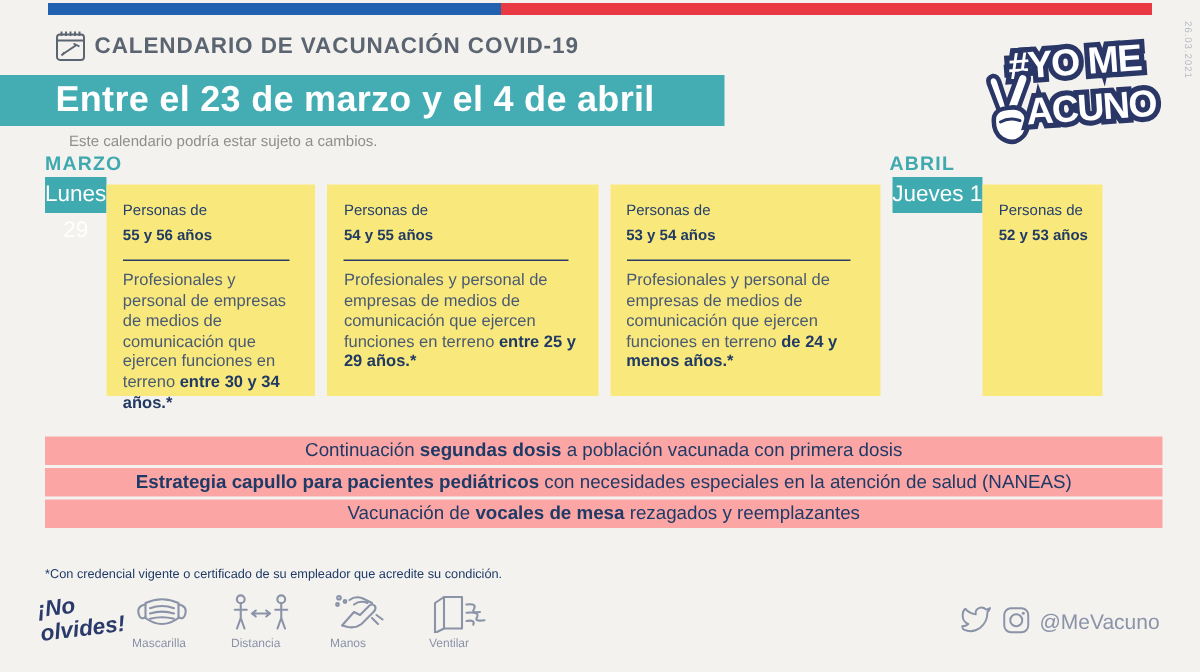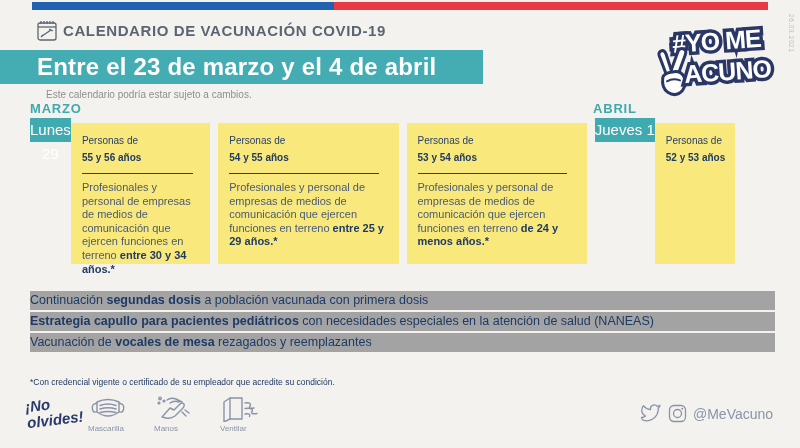--- a/index.html
+++ b/index.html
@@ -58,22 +58,22 @@
   }
   .card-title { font-size:10px; line-height:17px; color:#27406b; }
   .card-title b { color:#203a63; }
   .divider { border:none; border-top:1.6px solid #2b3c64; width:94%; margin:7px 0 7px 0; }
   .card-body { font-size:11px; line-height:13.6px; color:#4a5a72; }
   .card-body b { color:#203a63; }
 
   
   .notices { left:30px; top:291px; width:745px; }
   .notice {
-    background:#a3a3a3; height:19px; line-height:19px; margin-bottom:2px;
-    text-align:left; font-size:12.5px; color:#1e3a66;
+    background:#fca5a5; height:19px; line-height:19px; margin-bottom:2px;
+    text-align:center; font-size:12.5px; color:#1e3a66;
   }
   .notice b { font-weight:700; }
 
   .footnote { left:30px; top:377px; font-size:8.5px; color:#1e3a66; }
 
   
   .no-olvides {
     left:26px; top:396px; transform:rotate(-7deg);
     font-size:15px; font-weight:700; font-style:italic; color:#2a3a6b;
     line-height:16px;
@@ -215,20 +215,32 @@
         <path d="M12 10.5 Q20 7.5 28 10.5"></path>
         <path d="M12 14 Q20 11.5 28 14"></path>
         <path d="M12 17.5 Q20 15.5 28 17.5"></path>
         <path d="M9 8 Q3 9 4.5 14.5 Q5.5 18.5 9 16.5"></path>
         <path d="M31 8 Q37 9 35.5 14.5 Q34.5 18.5 31 16.5"></path>
       </svg>
     </span>
     <span class="tip-label">Mascarilla</span>
   </div>
 
+  <div class="tip">
+    <span>
+      <svg width="40" height="27" viewBox="0 0 40 27" fill="none" stroke="#8a93a8" stroke-width="1.4" stroke-linecap="round" stroke-linejoin="round">
+        <circle cx="6.5" cy="4.5" r="2.6"></circle>
+        <path d="M6.5 8 L6.5 17 M6.5 17 L4 24 M6.5 17 L9 24 M2.5 11.5 L10.5 11.5"></path>
+        <circle cx="33.5" cy="4.5" r="2.6"></circle>
+        <path d="M33.5 8 L33.5 17 M33.5 17 L31 24 M33.5 17 L36 24 M29.5 11.5 L37.5 11.5"></path>
+        <path d="M14 14 L26 14 M14 14 L16.5 12 M14 14 L16.5 16 M26 14 L23.5 12 M26 14 L23.5 16"></path>
+      </svg>
+    </span>
+    <span class="tip-label">Distancia</span>
+  </div>
 
   <div class="tip">
     <span>
       <svg width="40" height="27" viewBox="0 0 40 27" fill="none" stroke="#8a93a8" stroke-width="1.4" stroke-linecap="round" stroke-linejoin="round">
         <circle cx="6" cy="3.5" r="1.2"></circle>
         <circle cx="10" cy="6" r="0.9"></circle>
         <circle cx="5" cy="8" r="0.9"></circle>
         <path d="M13 5 Q17 2 22 4 L28 7 M16 8 Q20 5 25 7"></path>
         <path d="M8 22 L16 13 L20 15 L26 9 Q28 7 30 9 Q31 11 29 13 L21 21 Q17 24 12 23 Z"></path>
         <path d="M28 17 L32 21 M31 15 L35 18"></path>

